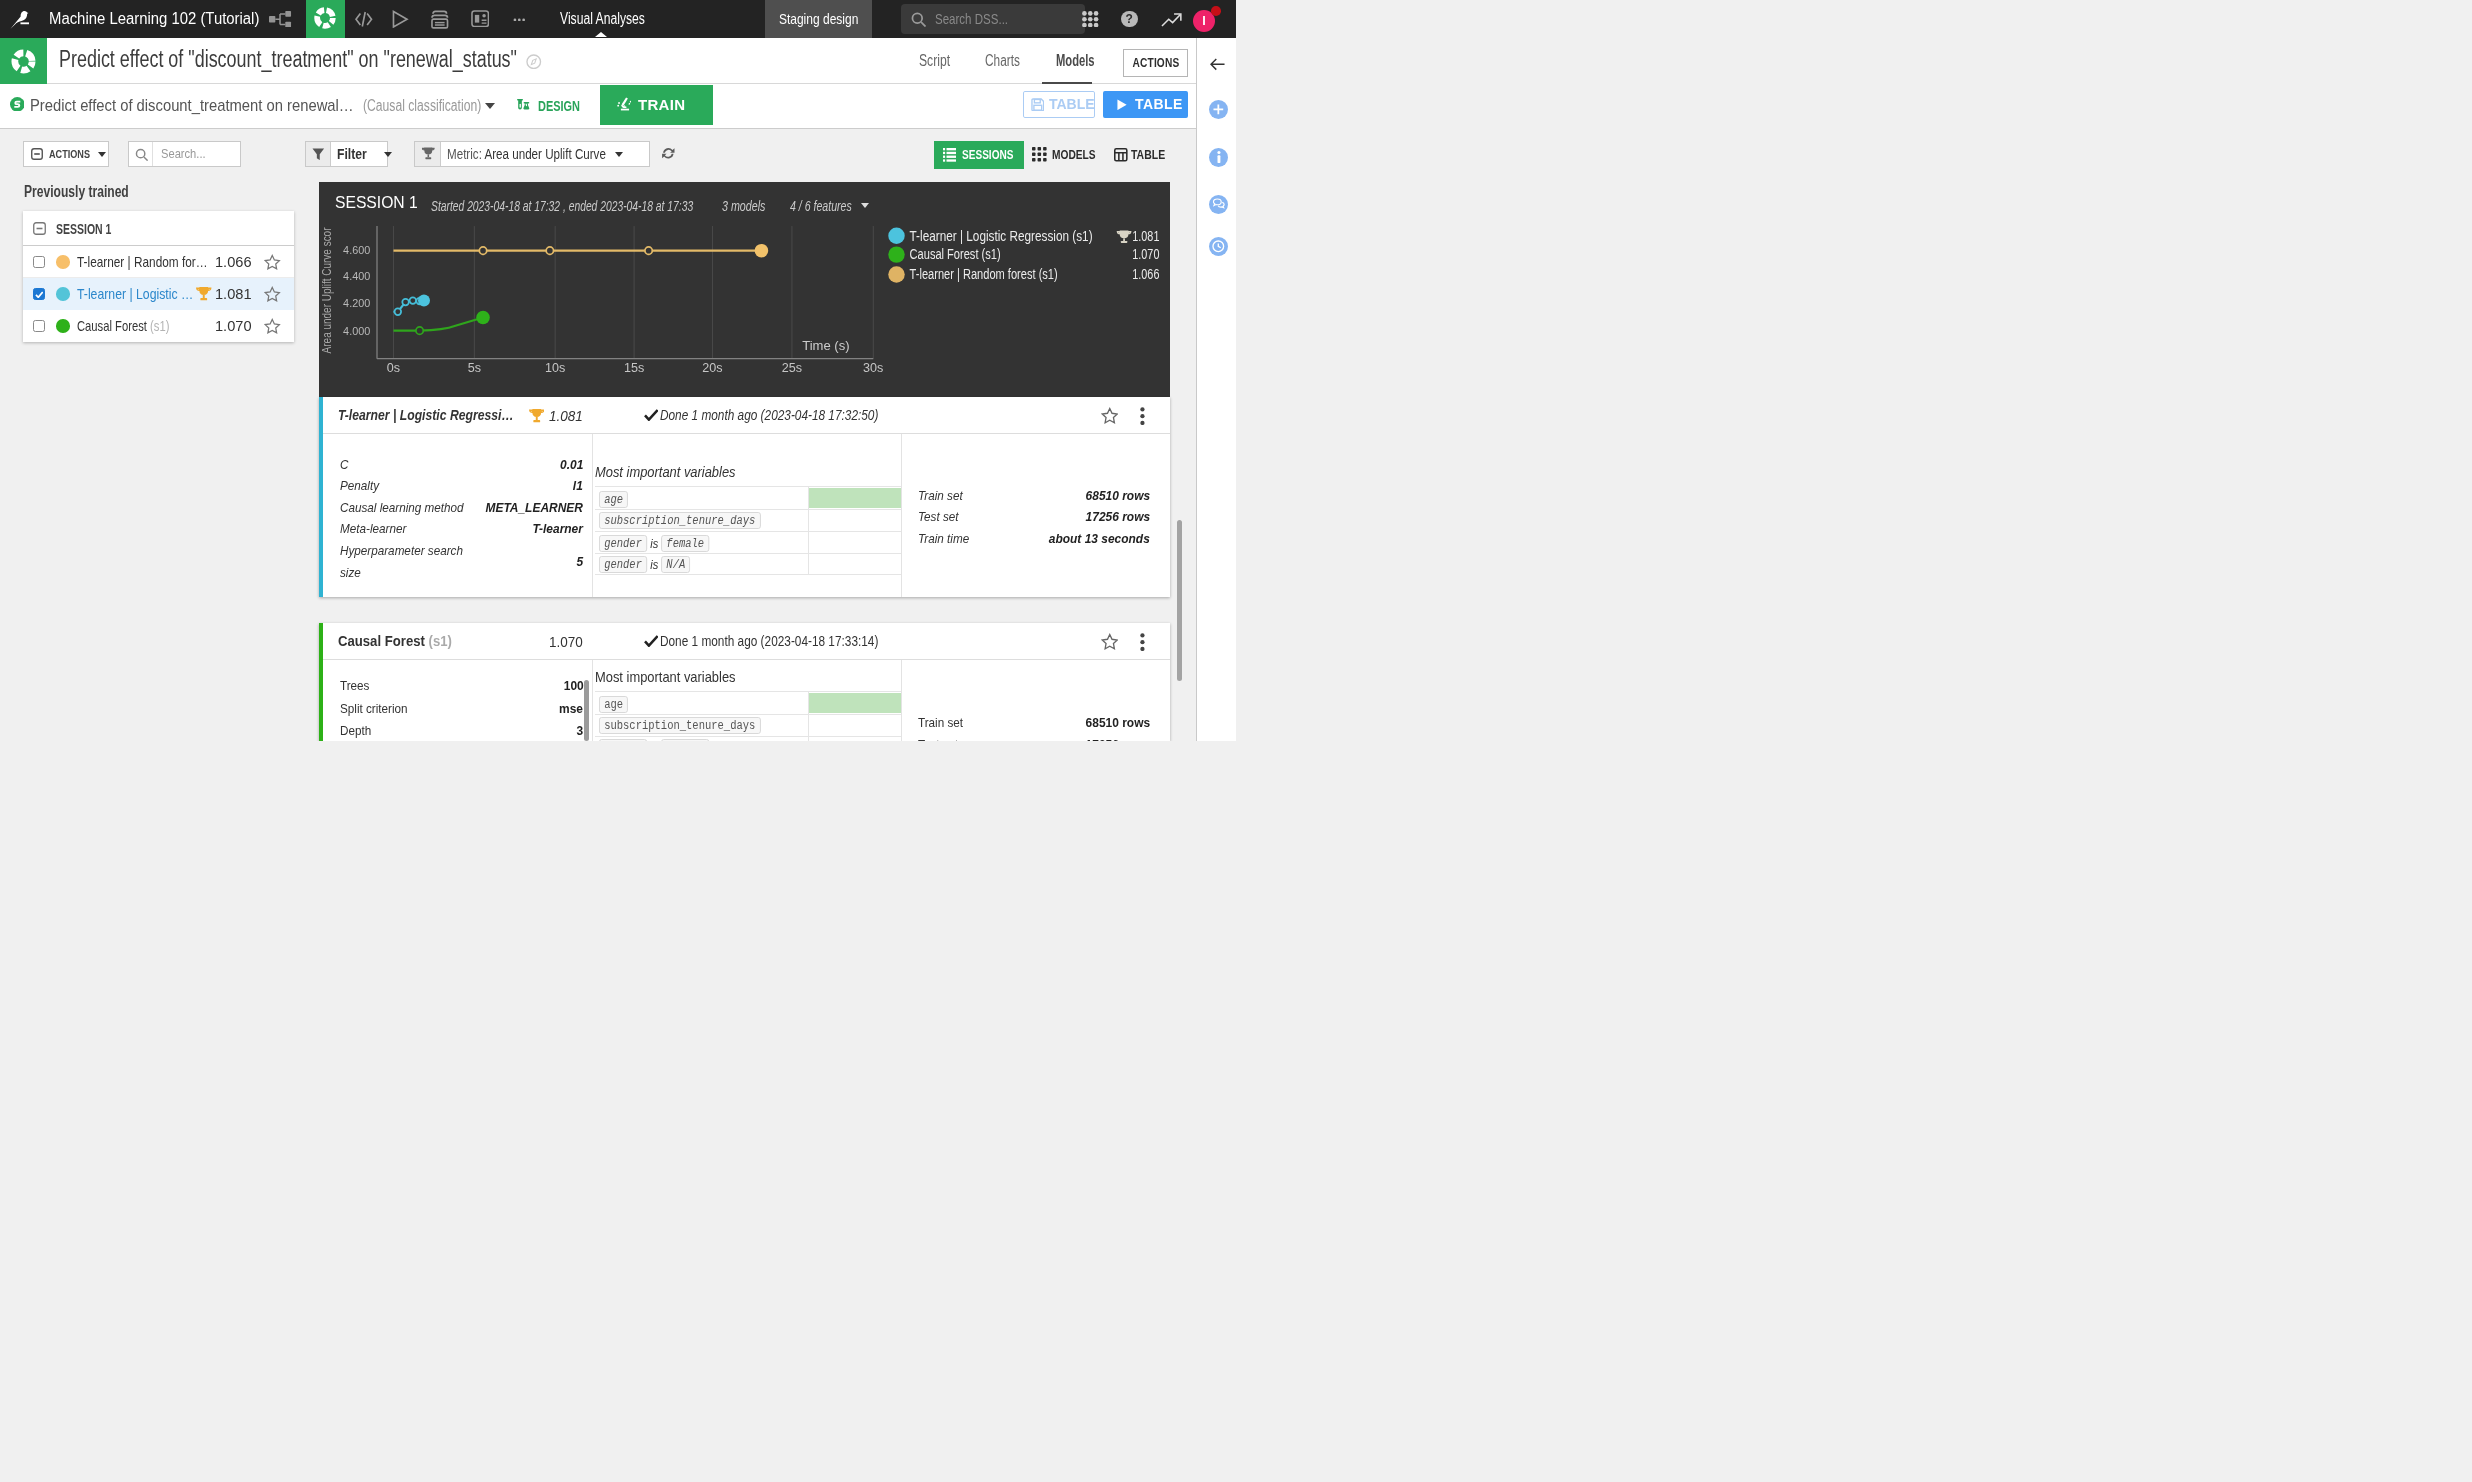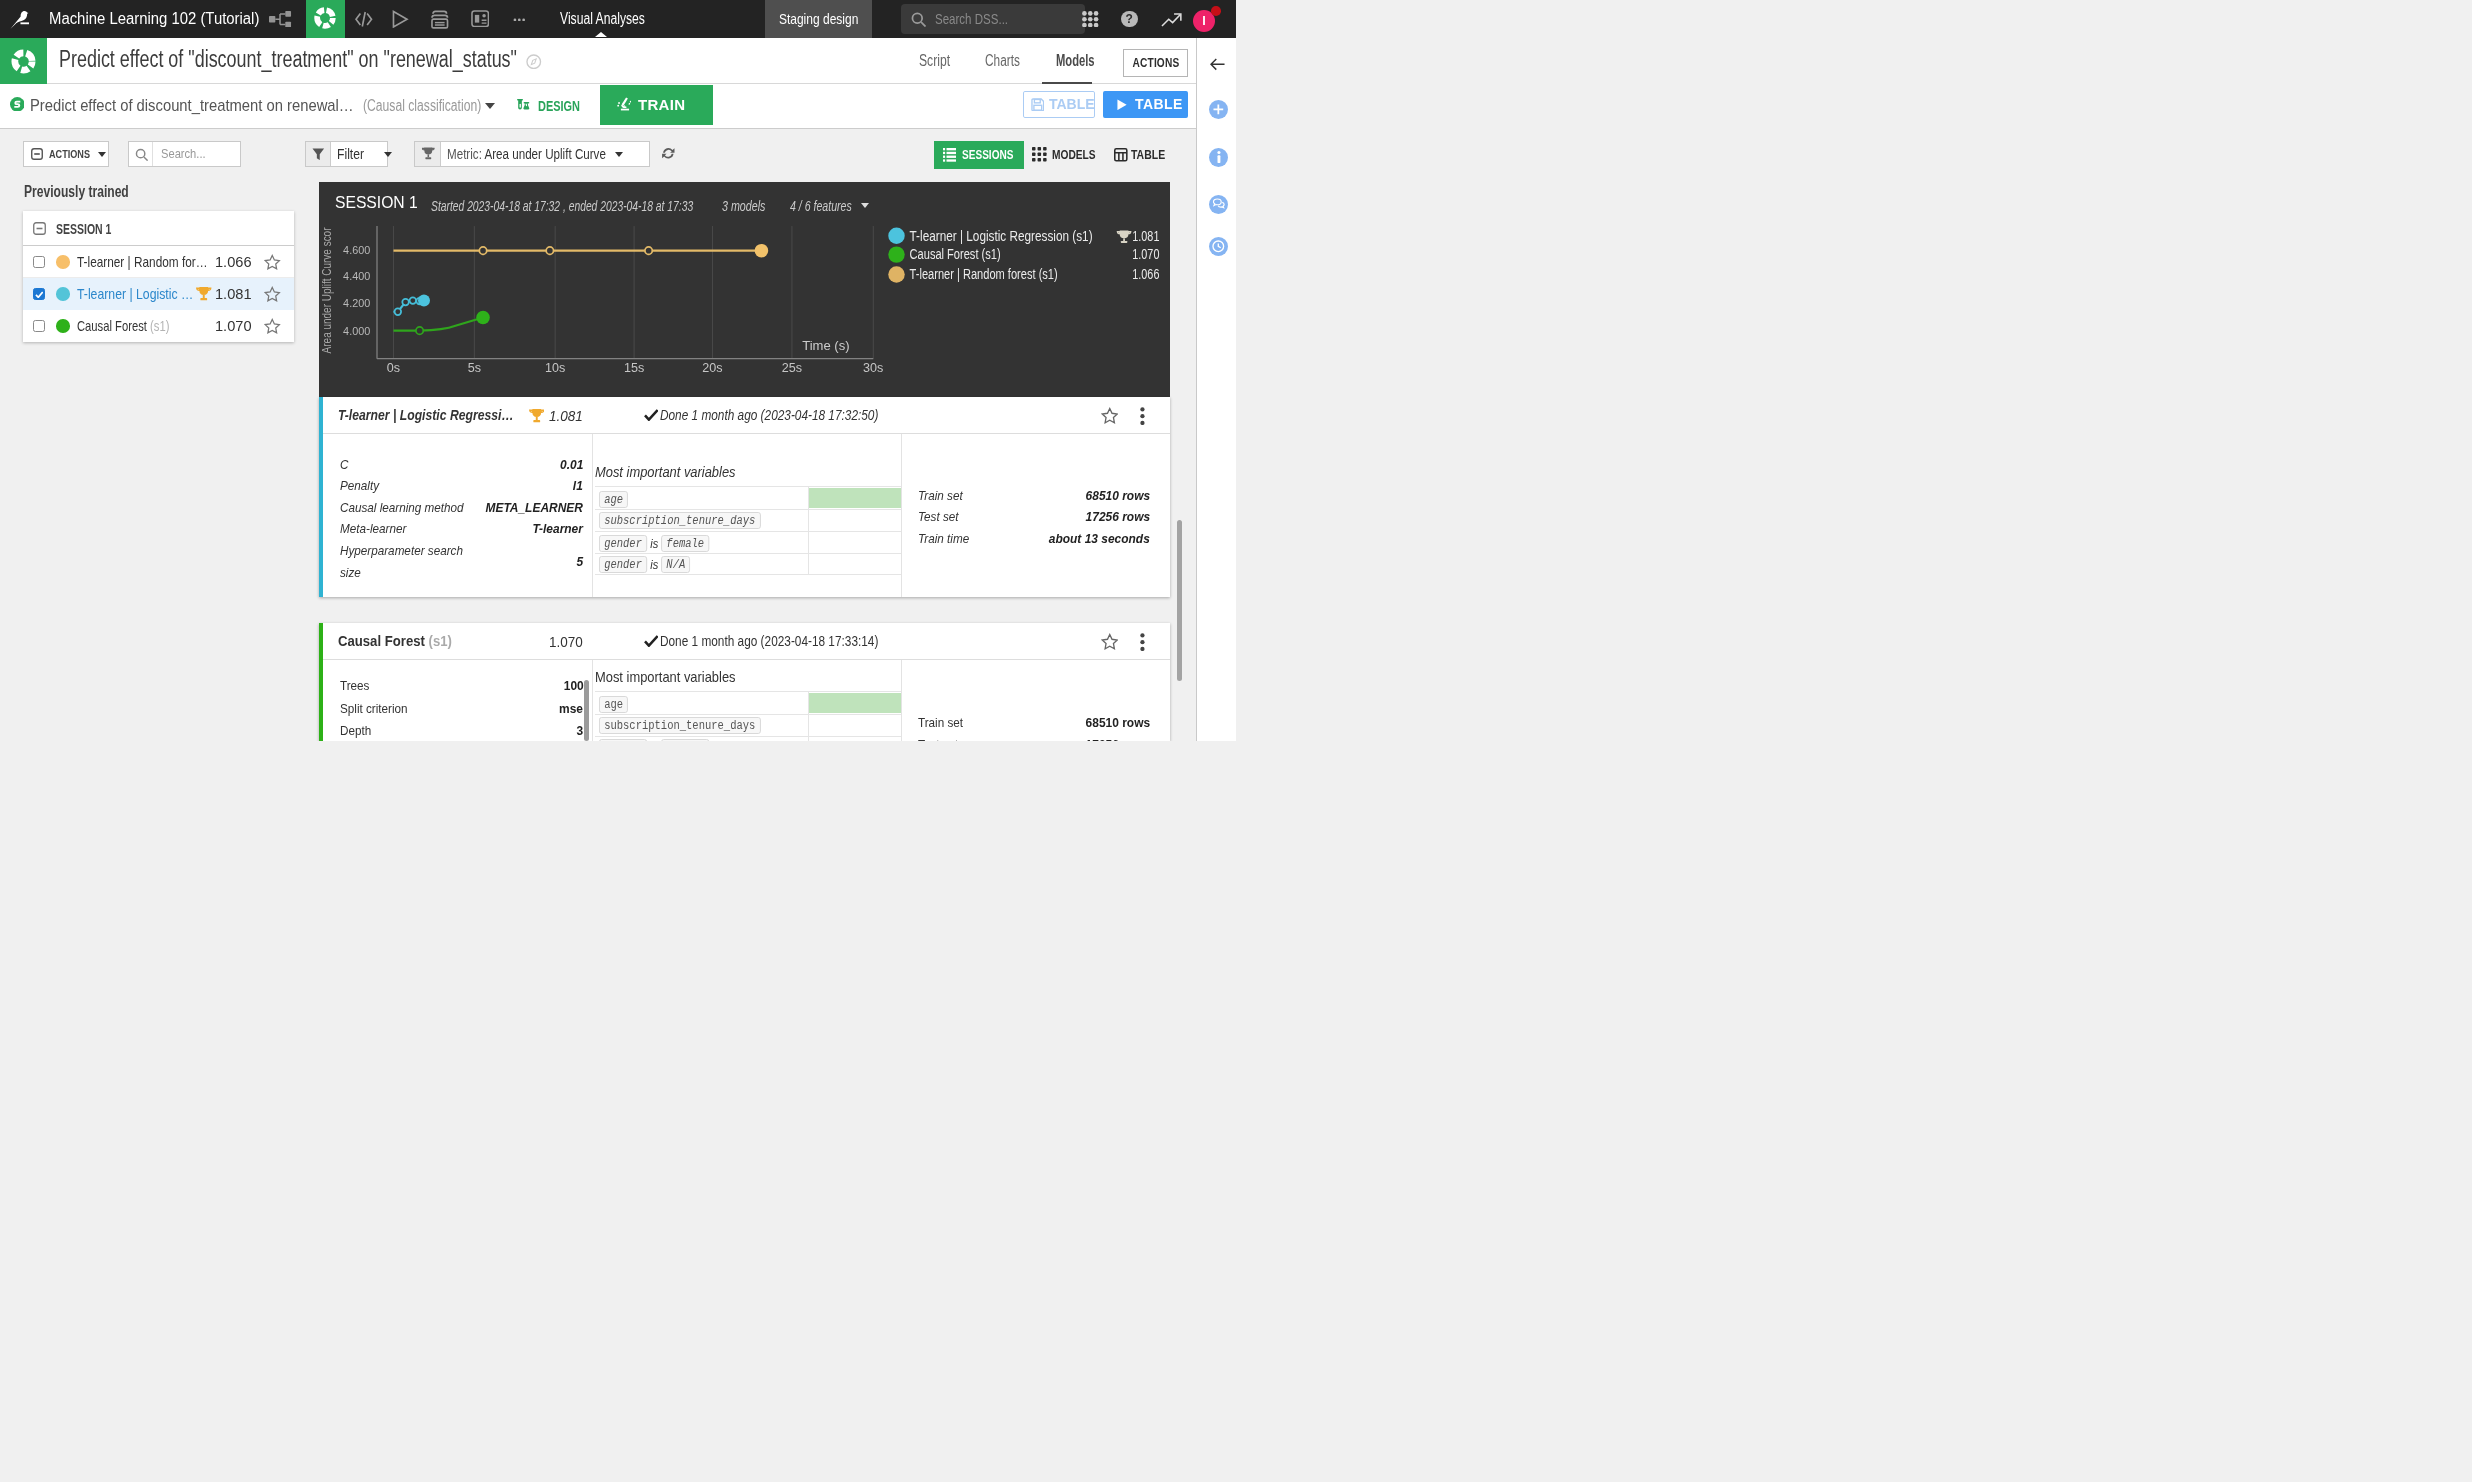--- a/index.html
+++ b/index.html
@@ -227,21 +227,21 @@
     <div class="caret" style="left:74px;top:10.2px;border-left-width:4.4px;border-right-width:4.4px;border-top-width:5.3px;border-top-color:#333;"></div>
   </div>
   <div class="tbtn" style="left:128px;width:113px;">
     <div class="iconseg" style="width:24px;background:#fff;border-right:1px solid #e0e0e0;"></div>
     <svg class="abs" style="left:5.8px;top:5.8px" width="13.6" height="13.6" viewBox="0 0 14 14" fill="none" stroke="#888" stroke-width="1.5">
       <circle cx="5.8" cy="5.8" r="4.3"></circle>
         <path d="M9.2 9.2 L13 13"></path>
     </svg>
     <span class="abs sl" style="left:32px;top:0;line-height:24px;font-size:13.6px;color:#999;transform:scaleX(.82);">Search...</span>
   </div>
-  <div class="tbtn" style="left:305px;width:83px;">
+  <div class="tbtn" style="left:305px;width:83px;font-weight:bold;">
     <div class="iconseg" style="width:25px;"></div>
     <svg class="abs" style="left:6.3px;top:5.8px" width="12.6" height="12.6" viewBox="0 0 13 13" fill="#555">
       <path d="M0.5 0.5 L12.5 0.5 L8 6.5 L8 12.5 L5 10.5 L5 6.5 Z"></path>
     </svg>
     <span class="abs sl" style="left:31px;top:0;line-height:24px;font-size:14px;color:#333;transform:scaleX(.87);">Filter</span>
     <div class="caret" style="left:78px;top:10.2px;border-left-width:4.4px;border-right-width:4.4px;border-top-width:5.3px;"></div>
   </div>
   <div class="tbtn" style="left:414px;width:236px;">
     <div class="iconseg" style="width:26px;"></div>
     <svg class="abs" style="left:5.8px;top:5.3px" width="14.6" height="13.6" viewBox="0 0 15 14" fill="#666">

